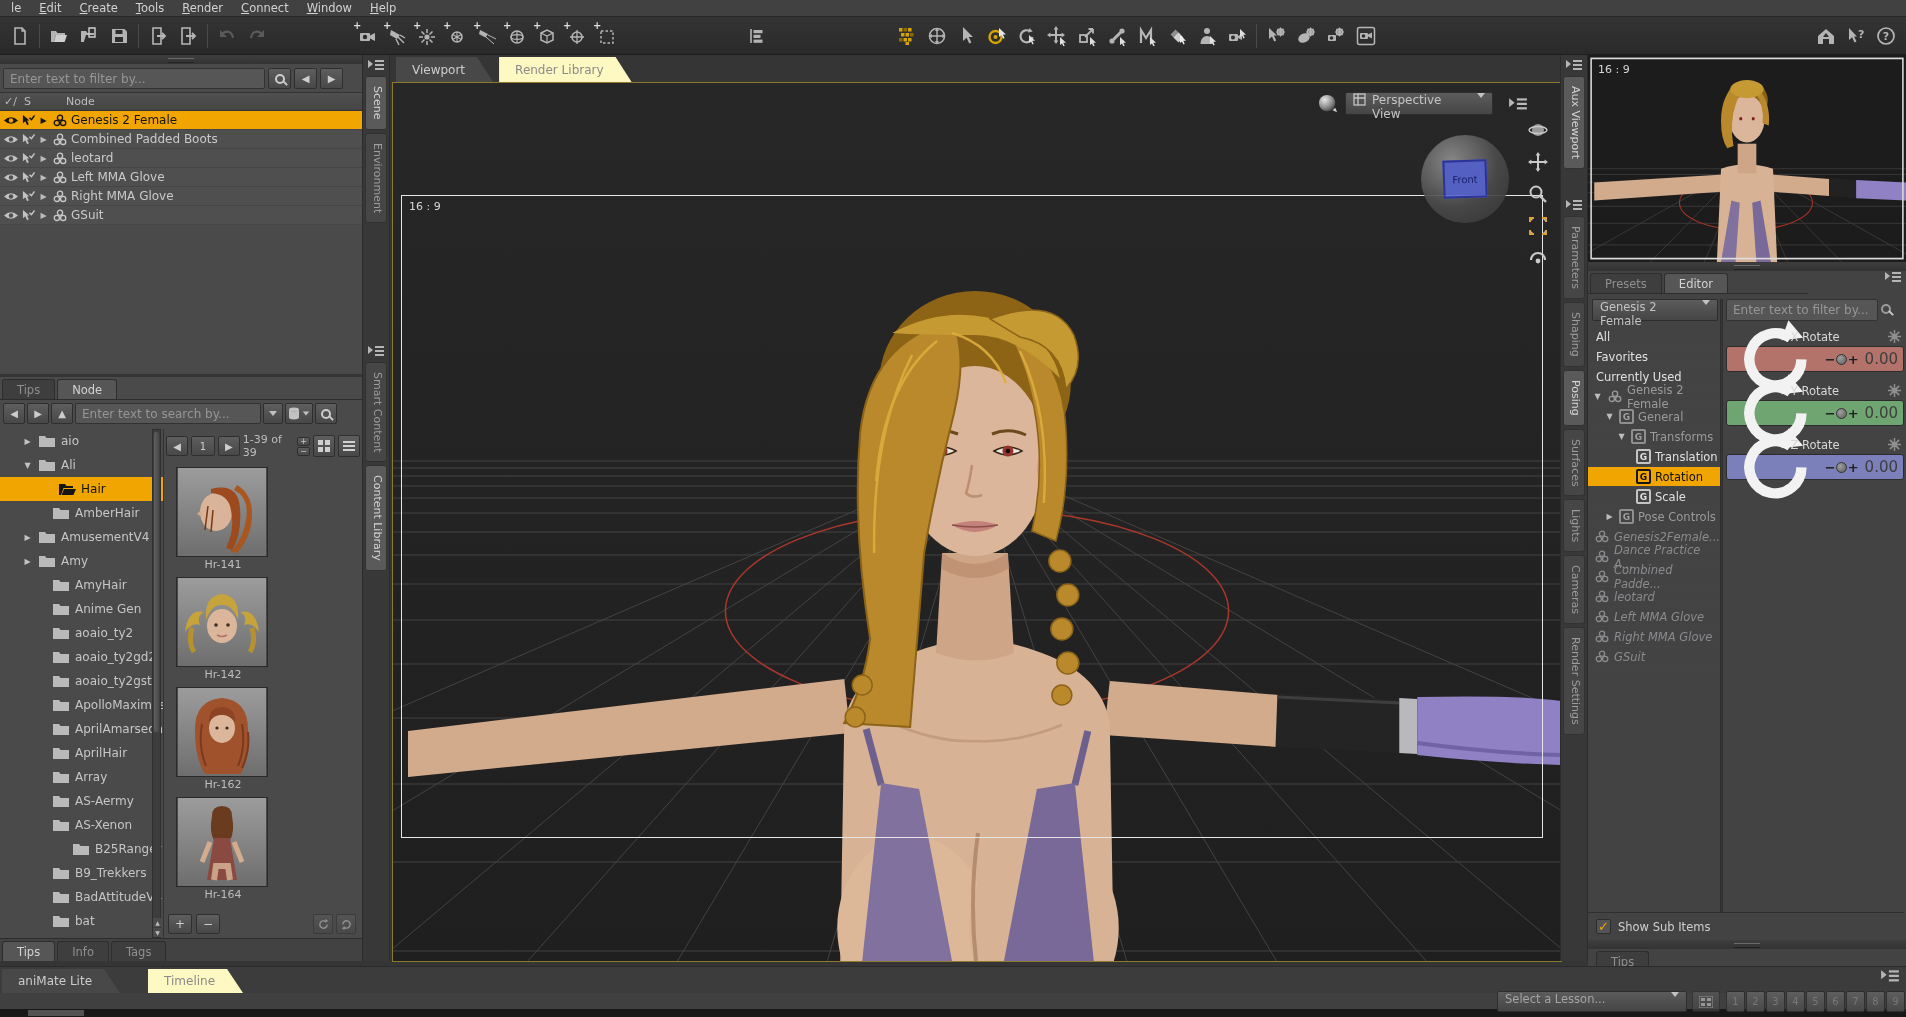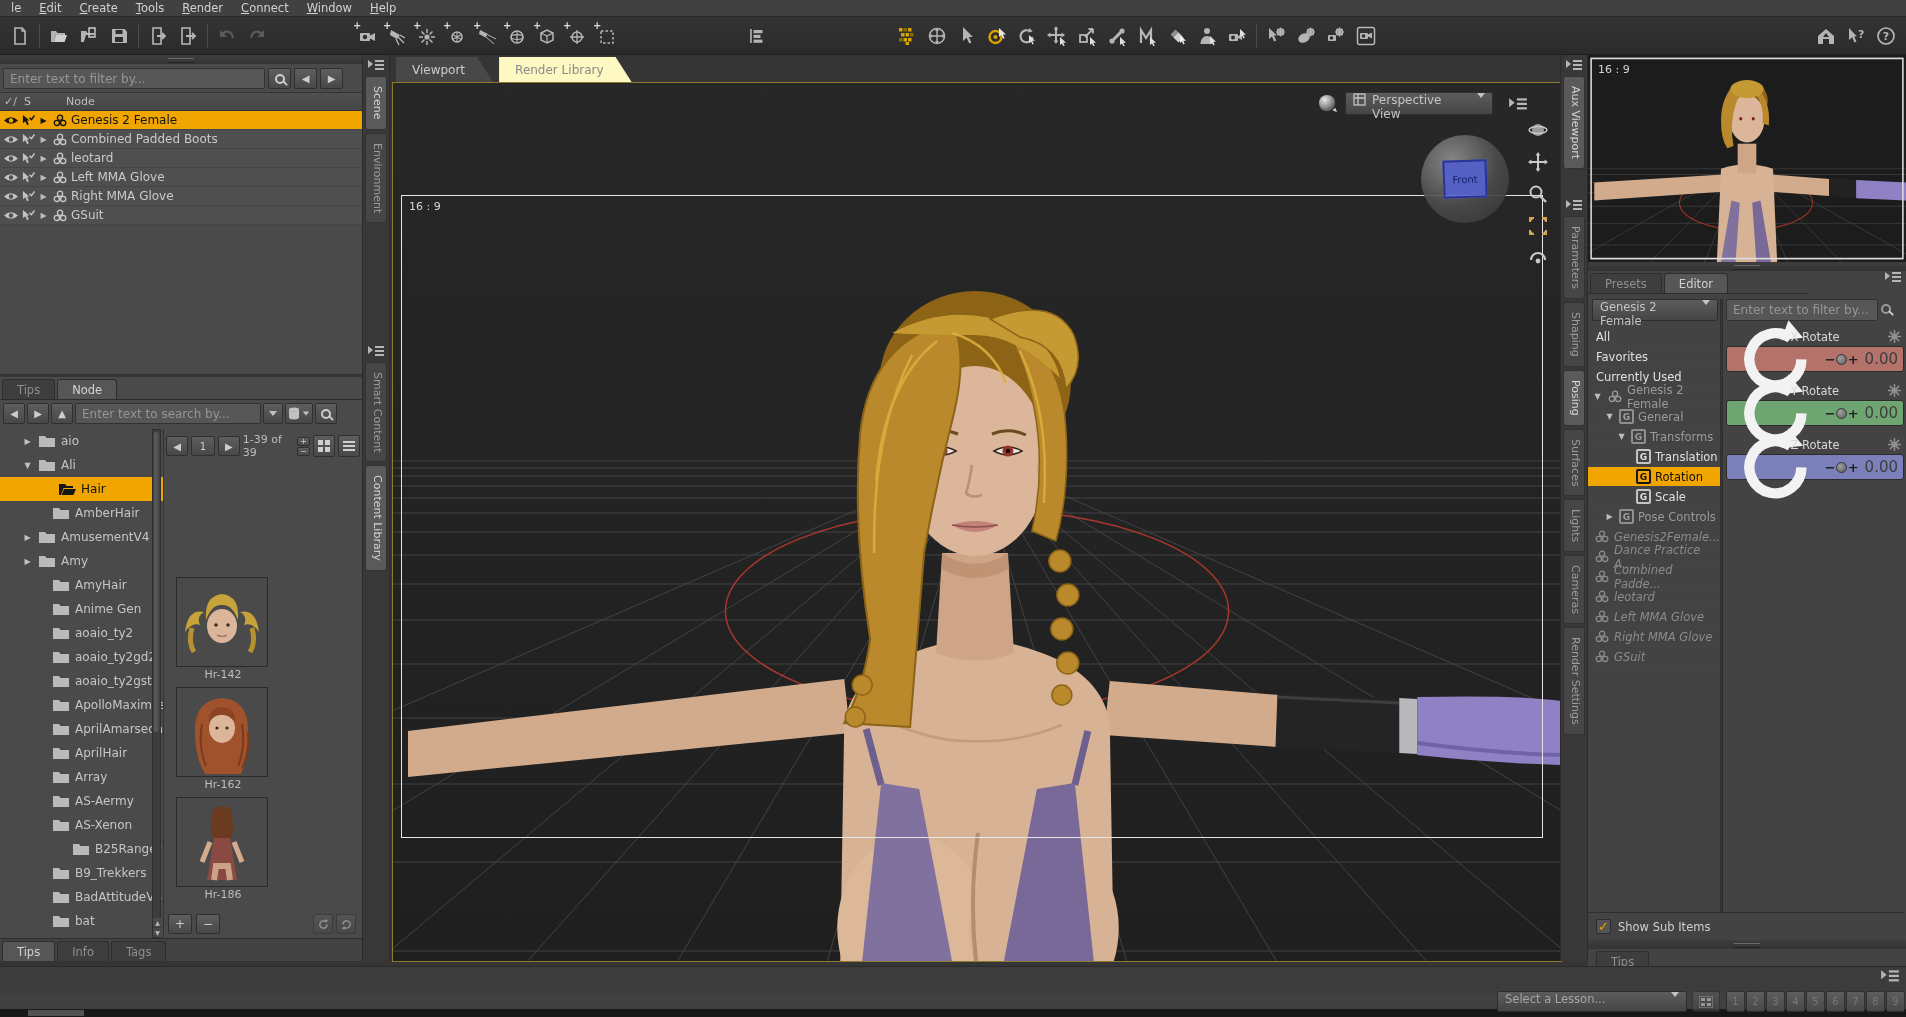--- a/index.html
+++ b/index.html
@@ -730,20 +730,37 @@
         </span>
       <span class="btn" style="width:24px;height:22px">
           <svg width="12" height="12" viewBox="0 0 12 12" fill="#cfcfcf">
             <rect x="0" y="1" width="12" height="2"></rect>
             <rect x="0" y="5" width="12" height="2"></rect>
             <rect x="0" y="9" width="12" height="2"></rect>
           </svg>
         </span>
     </div>
 
+    <div class="tcell" style="left:12px;top:38px">
+      <svg class="timg" viewBox="0 0 88 88">
+          <defs>
+            <linearGradient id="tg1" x1="0" y1="0" x2="0" y2="1">
+              <stop offset="0" stop-color="#9c9c9c"></stop>
+              <stop offset="1" stop-color="#6e6e6e"></stop>
+            </linearGradient>
+          </defs>
+          <rect width="88" height="88" fill="url(#tg1)"></rect>
+          <ellipse cx="38" cy="44" rx="16" ry="19" fill="#d9b49a"></ellipse>
+          <path d="M23 42l-4 4 5 3z" fill="#d2ab8c"></path>
+          <path d="M33 21Q60 14 62 40Q64 66 54 82l-6-2Q58 60 52 38Q48 26 33 25Z" fill="#9c4a1e"></path>
+          <path d="M56 22Q72 30 68 52Q64 74 52 84l7 1Q74 68 74 46Q74 26 59 17Z" fill="#a9571f"></path>
+          <path d="M30 38l-3 24M35 42l-2 22" stroke="#7a3714" stroke-width="1.5" fill="none"></path>
+        </svg>
+      <div class="tlbl">Hr-141</div>
+    </div>
     <div class="tcell" style="left:12px;top:148px">
       <svg class="timg" viewBox="0 0 88 88">
           <rect width="88" height="88" fill="url(#tg1)"></rect>
           <path d="M26 34Q10 30 7 54Q14 44 22 47Q18 38 26 34Z" fill="#c7a33c"></path>
           <path d="M62 34Q78 30 81 54Q74 44 66 47Q70 38 62 34Z" fill="#c7a33c"></path>
           <ellipse cx="44" cy="48" rx="15" ry="17" fill="#dcb69a"></ellipse>
           <path d="M28 42Q26 18 44 16Q62 18 60 42Q54 26 44 27Q34 26 28 42Z" fill="#c7a33c"></path>
           <path d="M14 50q-4 14 2 24M74 50q4 14-2 24" stroke="#b5922f" stroke-width="5" fill="none"></path>
           <circle cx="38" cy="47" r="1.8" fill="#42301f"></circle>
           <circle cx="50" cy="47" r="1.8" fill="#42301f"></circle>
@@ -765,21 +782,21 @@
     </div>
     <div class="tcell" style="left:12px;top:368px">
       <svg class="timg" viewBox="0 0 88 88">
           <rect width="88" height="88" fill="url(#tg1)"></rect>
           <circle cx="44" cy="24" r="10" fill="#dcb69a"></circle>
           <path d="M34 18Q34 8 44 8Q54 8 54 18Q57 34 52 42L36 42Q31 34 34 18Z" fill="#6b3b1f"></path>
           <path d="M36 40h16l7 42H29z" fill="#8a4a42"></path>
           <path d="M32 44l-8 20M56 44l8 20" stroke="#d3ab8d" stroke-width="5" fill="none"></path>
           <path d="M36 82l2-14h12l2 14" stroke="#c9a287" stroke-width="6" fill="none"></path>
         </svg>
-      <div class="tlbl">Hr-186</div>
+      <div class="tlbl">Hr-164</div>
     </div>
 
     <div style="position:absolute;left:4px;bottom:4px;display:flex;gap:4px">
       <span class="btn" style="width:24px;height:20px;font-size:12px">+</span>
       <span class="btn" style="width:24px;height:20px;font-size:12px">−</span>
     </div>
     <div style="position:absolute;right:6px;bottom:4px;display:flex;gap:3px">
       <span class="btn" style="width:20px;height:20px;opacity:.55">
           <svg width="11" height="11" viewBox="0 0 12 12">
             <path d="M10 6A4 4 0 1 1 8.5 2.9" fill="none" stroke="#cfcfcf" stroke-width="1.5"></path>
@@ -1198,20 +1215,24 @@
     </div>
   </div>
   <div class="grip" style="position:absolute;left:0;top:885px;width:318px"></div>
 
   <div class="tabrow" style="position:absolute;left:0;top:894px;width:318px;border-bottom:none">
     <span class="ttab" style="margin-left:6px">Tips</span>
   </div>
 </div>
 
 <div class="abs" style="left:0;top:966px;width:1906px;height:51px;background:#3c3c3c;border-top:1px solid #2a2a2a">
+  <div style="display:flex;align-items:flex-end;gap:28px;height:26px;padding-left:2px">
+    <span class="vtabtop" style="height:24px">aniMate Lite</span>
+    <span class="vtabtop inact" style="height:24px">Timeline</span>
+  </div>
   <div style="position:absolute;left:0;top:26px;width:1906px;height:16px;background:#404040"></div>
   <div style="position:absolute;left:0;top:42px;width:1906px;height:9px;background:#181818">
     <span style="position:absolute;left:28px;top:1px;width:56px;height:6px;background:#525252"></span>
   </div>
   <span style="position:absolute;right:6px;top:2px"><svg width="20" height="16" viewBox="0 0 18 14" fill="#b5b5b5">
         <path d="M1 1l5 4-5 4z"></path>
         <rect x="8" y="1" width="9" height="2"></rect>
         <rect x="8" y="5" width="9" height="2"></rect>
         <rect x="8" y="9" width="9" height="2"></rect>
       </svg></span>

